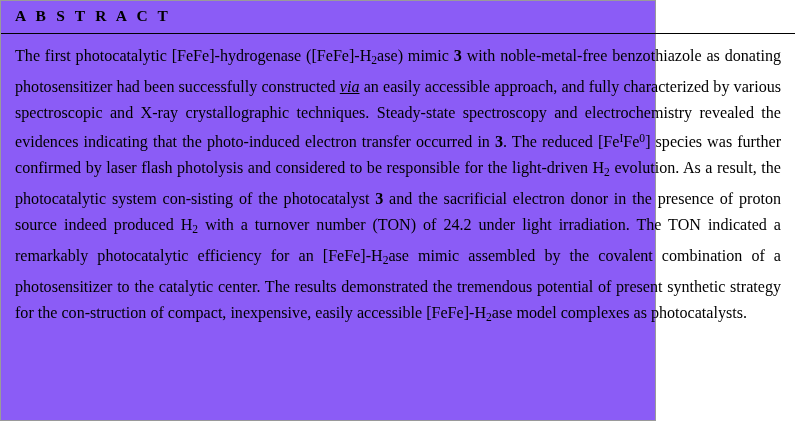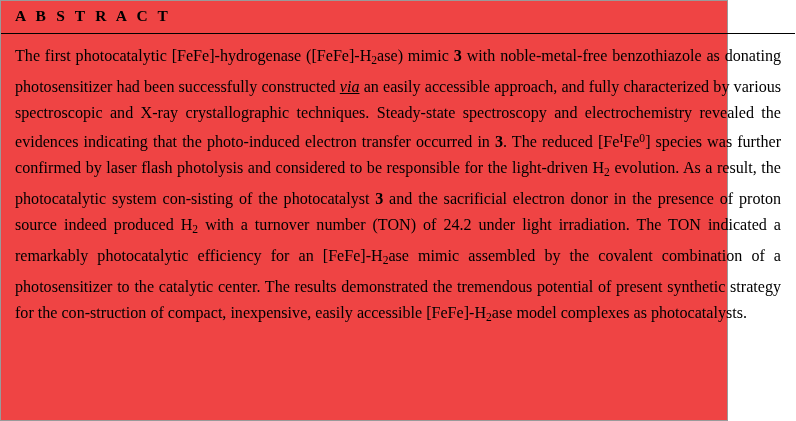--- a/index.html
+++ b/index.html
@@ -9,25 +9,25 @@
   body {
     width: 796px;
     height: 421px;
     background: #ffffff;
     font-family: "Liberation Serif", serif;
     color: #000000;
     overflow: hidden;
   }
   .page {
     position: relative;
-    width: 728px;
+    width: 656px;
     height: 421px;
     box-sizing: border-box;
     border: 1px solid #9a9a9a;
-    background: #ef4444;
+    background: #8b5cf6;
   }
   .abstract-heading {
     position: absolute;
     left: 14px;
     top: 6px;
     font-size: 15.5px;
     font-weight: bold;
     letter-spacing: 3.2px;
     font-family: "Liberation Serif", serif;
   }

